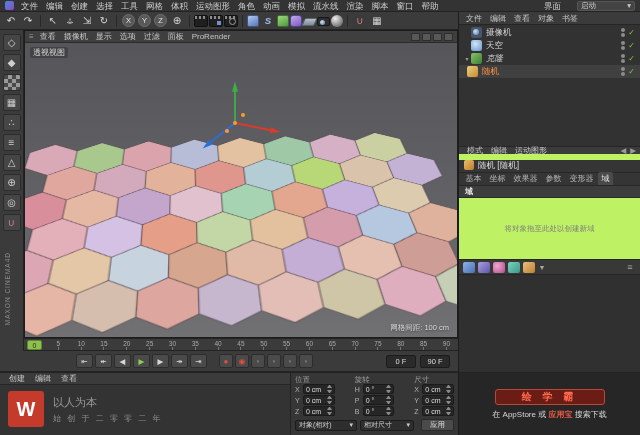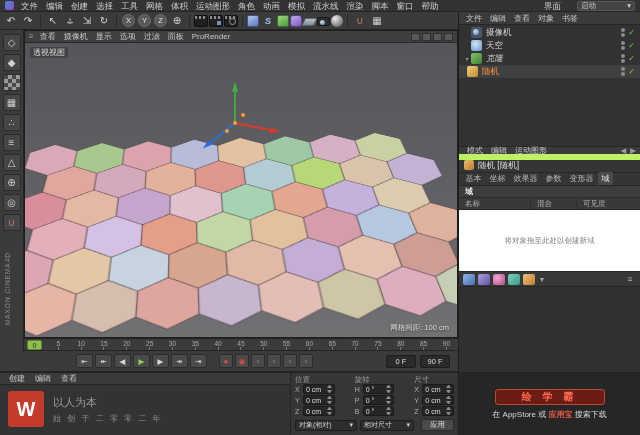--- a/index.html
+++ b/index.html
@@ -106,21 +106,21 @@
   .am-title-ico{width:10px;height:10px;border-radius:2px;background:linear-gradient(135deg,#e8c06a,#c07c2e)}
   .am-title-text{font-size:8.5px;color:#ddd}
   .am-tabs{height:13px;display:flex;align-items:flex-end;padding:0 3px;gap:1px;background:#353535;border-bottom:1px solid #272727;flex:0 0 auto}
   .am-tab{font-size:8px;color:#b5b5b5;padding:1px 3.5px;border-radius:2px 2px 0 0;white-space:nowrap}
   .am-tab.active{background:#4a4a4a;color:#f2f2f2}
   .am-section{height:12px;background:#3d3d3d;display:flex;align-items:center;padding:0 6px;font-size:8px;
               color:#ececec;font-weight:bold;border-bottom:1px solid #2a2a2a;flex:0 0 auto}
   .fields-cols{height:12px;display:flex;background:#393939;border-bottom:1px solid #262626;align-items:center;flex:0 0 auto}
   .f-colhead{font-size:7.5px;color:#b0b0b0;padding:0 6px;border-right:1px solid #2c2c2c}
   .f-colhead:nth-child(1){width:72px}.f-colhead:nth-child(2){width:46px}.f-colhead:nth-child(3){flex:1;border-right:none}
-  .fields-body{height:62px;background:#ffffff;display:flex;align-items:center;justify-content:center;
+  .fields-body{height:62px;background:#bef264;display:flex;align-items:center;justify-content:center;
                border-bottom:1px solid #262626;flex:0 0 auto}
   .fields-empty{font-size:7.5px;color:#7e7e7e}
   .fields-toolbar{height:15px;background:#383838;display:flex;align-items:center;padding:0 4px;gap:3px;
                   border-bottom:1px solid #262626;flex:0 0 auto}
   .f-ico{width:12px;height:11px;border-radius:2px;display:flex;align-items:center;justify-content:center;font-size:8px;color:#ccc;flex:0 0 auto}
   .f-lin{background:linear-gradient(135deg,#8fb4e8,#4a6fb0)}
   .f-box{background:linear-gradient(135deg,#a8a0e0,#5f55a8)}
   .f-sph{background:radial-gradient(circle at 35% 35%,#f0a8d0,#b04a8a)}
   .f-cyl{background:linear-gradient(135deg,#7ed0c0,#3a9a88)}
   .f-rnd{background:linear-gradient(135deg,#e8c080,#c08030)}
@@ -430,25 +430,20 @@
     </div>
     <div class="am-tabs">
         <span class="am-tab">基本</span>
         <span class="am-tab">坐标</span>
         <span class="am-tab">效果器</span>
         <span class="am-tab">参数</span>
         <span class="am-tab">变形器</span>
         <span class="am-tab active">域</span>
       </div>
     <div class="am-section">域</div>
-    <div class="fields-cols">
-        <span class="f-colhead">名称</span>
-        <span class="f-colhead">混合</span>
-        <span class="f-colhead">可见度</span>
-      </div>
     <div class="fields-body">
       <span class="fields-empty">将对象拖至此处以创建新域</span>
     </div>
     <div class="fields-toolbar">
         <span class="f-ico f-lin"></span>
         <span class="f-ico f-box"></span>
         <span class="f-ico f-sph"></span>
         <span class="f-ico f-cyl"></span>
         <span class="f-ico f-rnd"></span>
         <span class="f-ico f-dd">▾</span>

